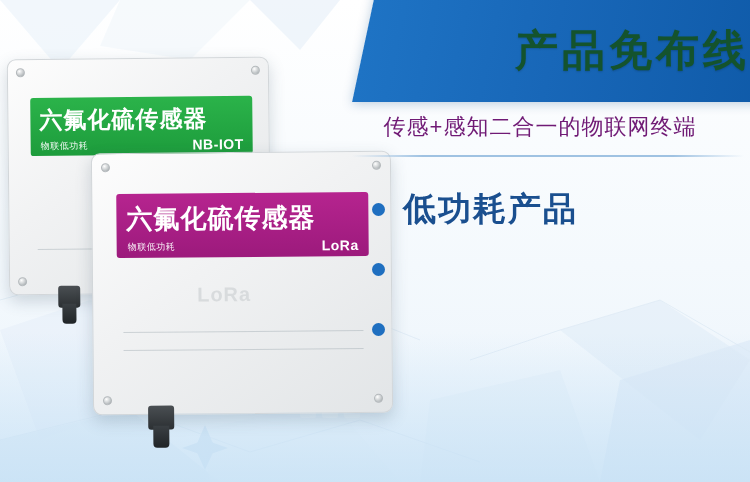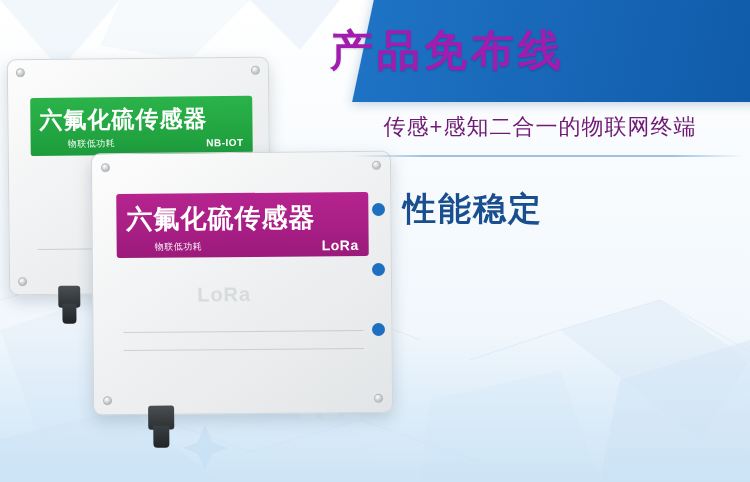--- a/index.html
+++ b/index.html
@@ -42,22 +42,22 @@
     position: absolute;
     top: -10px; left: 34px;
     width: 420px; height: 112px;
     background: linear-gradient(90deg, #1e73c4 0%, #1867b8 45%, #0f5aa8 100%);
     transform: skewX(-12deg);
     box-shadow: 0 2px 10px rgba(12,70,130,.25);
   }
   .blue-title {
     position: absolute;
     top: 22px; left: 0; width: 420px;
-    text-align: left;
-    color: #a21caf;
+    text-align: right;
+    color: #14532d;
     font-size: 43px;
     font-weight: bold;
     letter-spacing: 4px;
     text-shadow: 0 1px 2px rgba(0,0,0,.18);
   }
   .sub-title {
     position: absolute;
     top: 112px; left: 0; width: 420px;
     text-align: center;
     color: #701a75;
@@ -122,21 +122,20 @@
   }
   .label-main {
     font-weight: bold;
     letter-spacing: 1px;
     white-space: nowrap;
   }
   .label-sub {
     font-size: 9px;
     letter-spacing: .5px;
     opacity: .95;
-    margin-left: 27px;
   }
   .label-right {
     font-weight: bold;
     letter-spacing: .5px;
   }
 
   
   #product-nbiot {
     left: 8px; top: 58px;
     width: 262px; height: 236px;
@@ -145,21 +144,21 @@
   #label-green {
     left: 22px; top: 38px;
     width: 222px; height: 58px;
     background: linear-gradient(180deg, #2bb34a 0%, #1d9c3c 100%);
   }
   #label-green .label-main { font-size: 23px; padding: 7px 0 0 9px; }
   #label-green .row2 {
     display: flex; justify-content: space-between; align-items: center;
     padding: 2px 9px 0 10px;
   }
-  #label-green .row2 .label-right { font-size: 10px; }
+  #label-green .row2 .label-right { font-size: 14px; }
 
   
   #product-lora {
     left: 92px; top: 152px;
     width: 300px; height: 262px;
     transform: rotate(-0.5deg);
   }
   #label-purple {
     left: 24px; top: 40px;
     width: 252px; height: 64px;
@@ -278,21 +277,21 @@
 
   <div class="right-panel">
     <div class="blue-block"></div>
     <div class="blue-title">产品免布线</div>
     <div class="sub-title">传感+感知二合一的物联网终端</div>
     <div class="sub-rule"></div>
 
     <div class="features">
       <div class="feature">
         <span class="bullet"></span>
-        <span class="feature-text">性能稳定</span>
+        <span class="feature-text">低功耗产品</span>
       </div>
       <div class="feature">
         <span class="bullet"></span>
       </div>
       <div class="feature">
         <span class="bullet"></span>
       </div>
     </div>
   </div>
 

